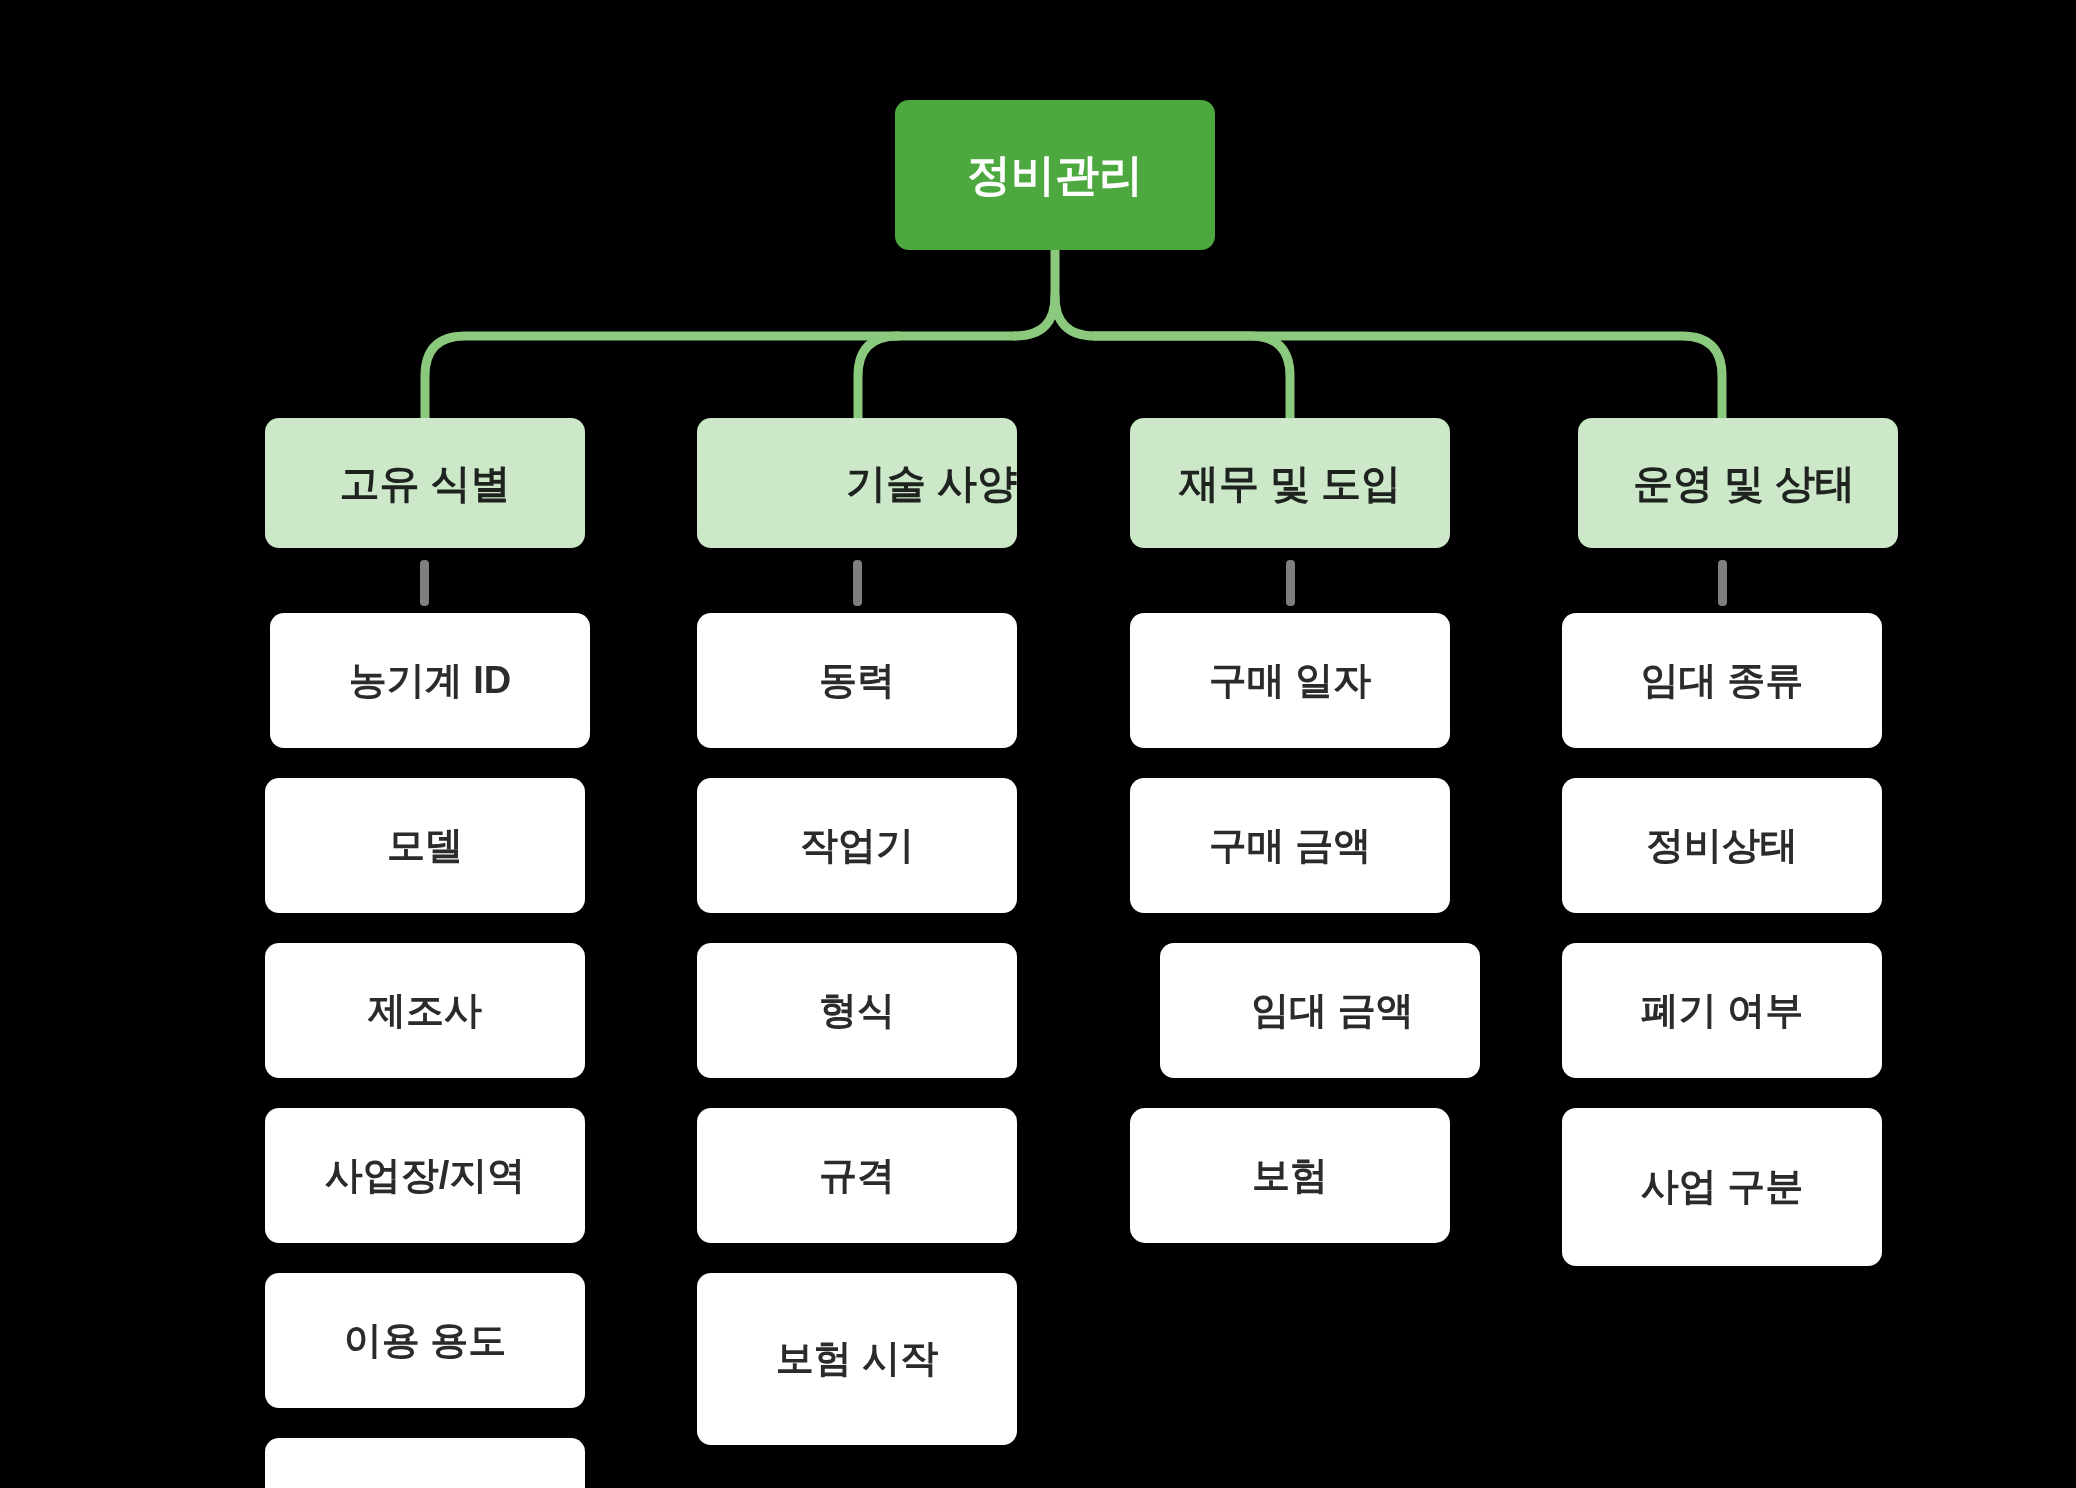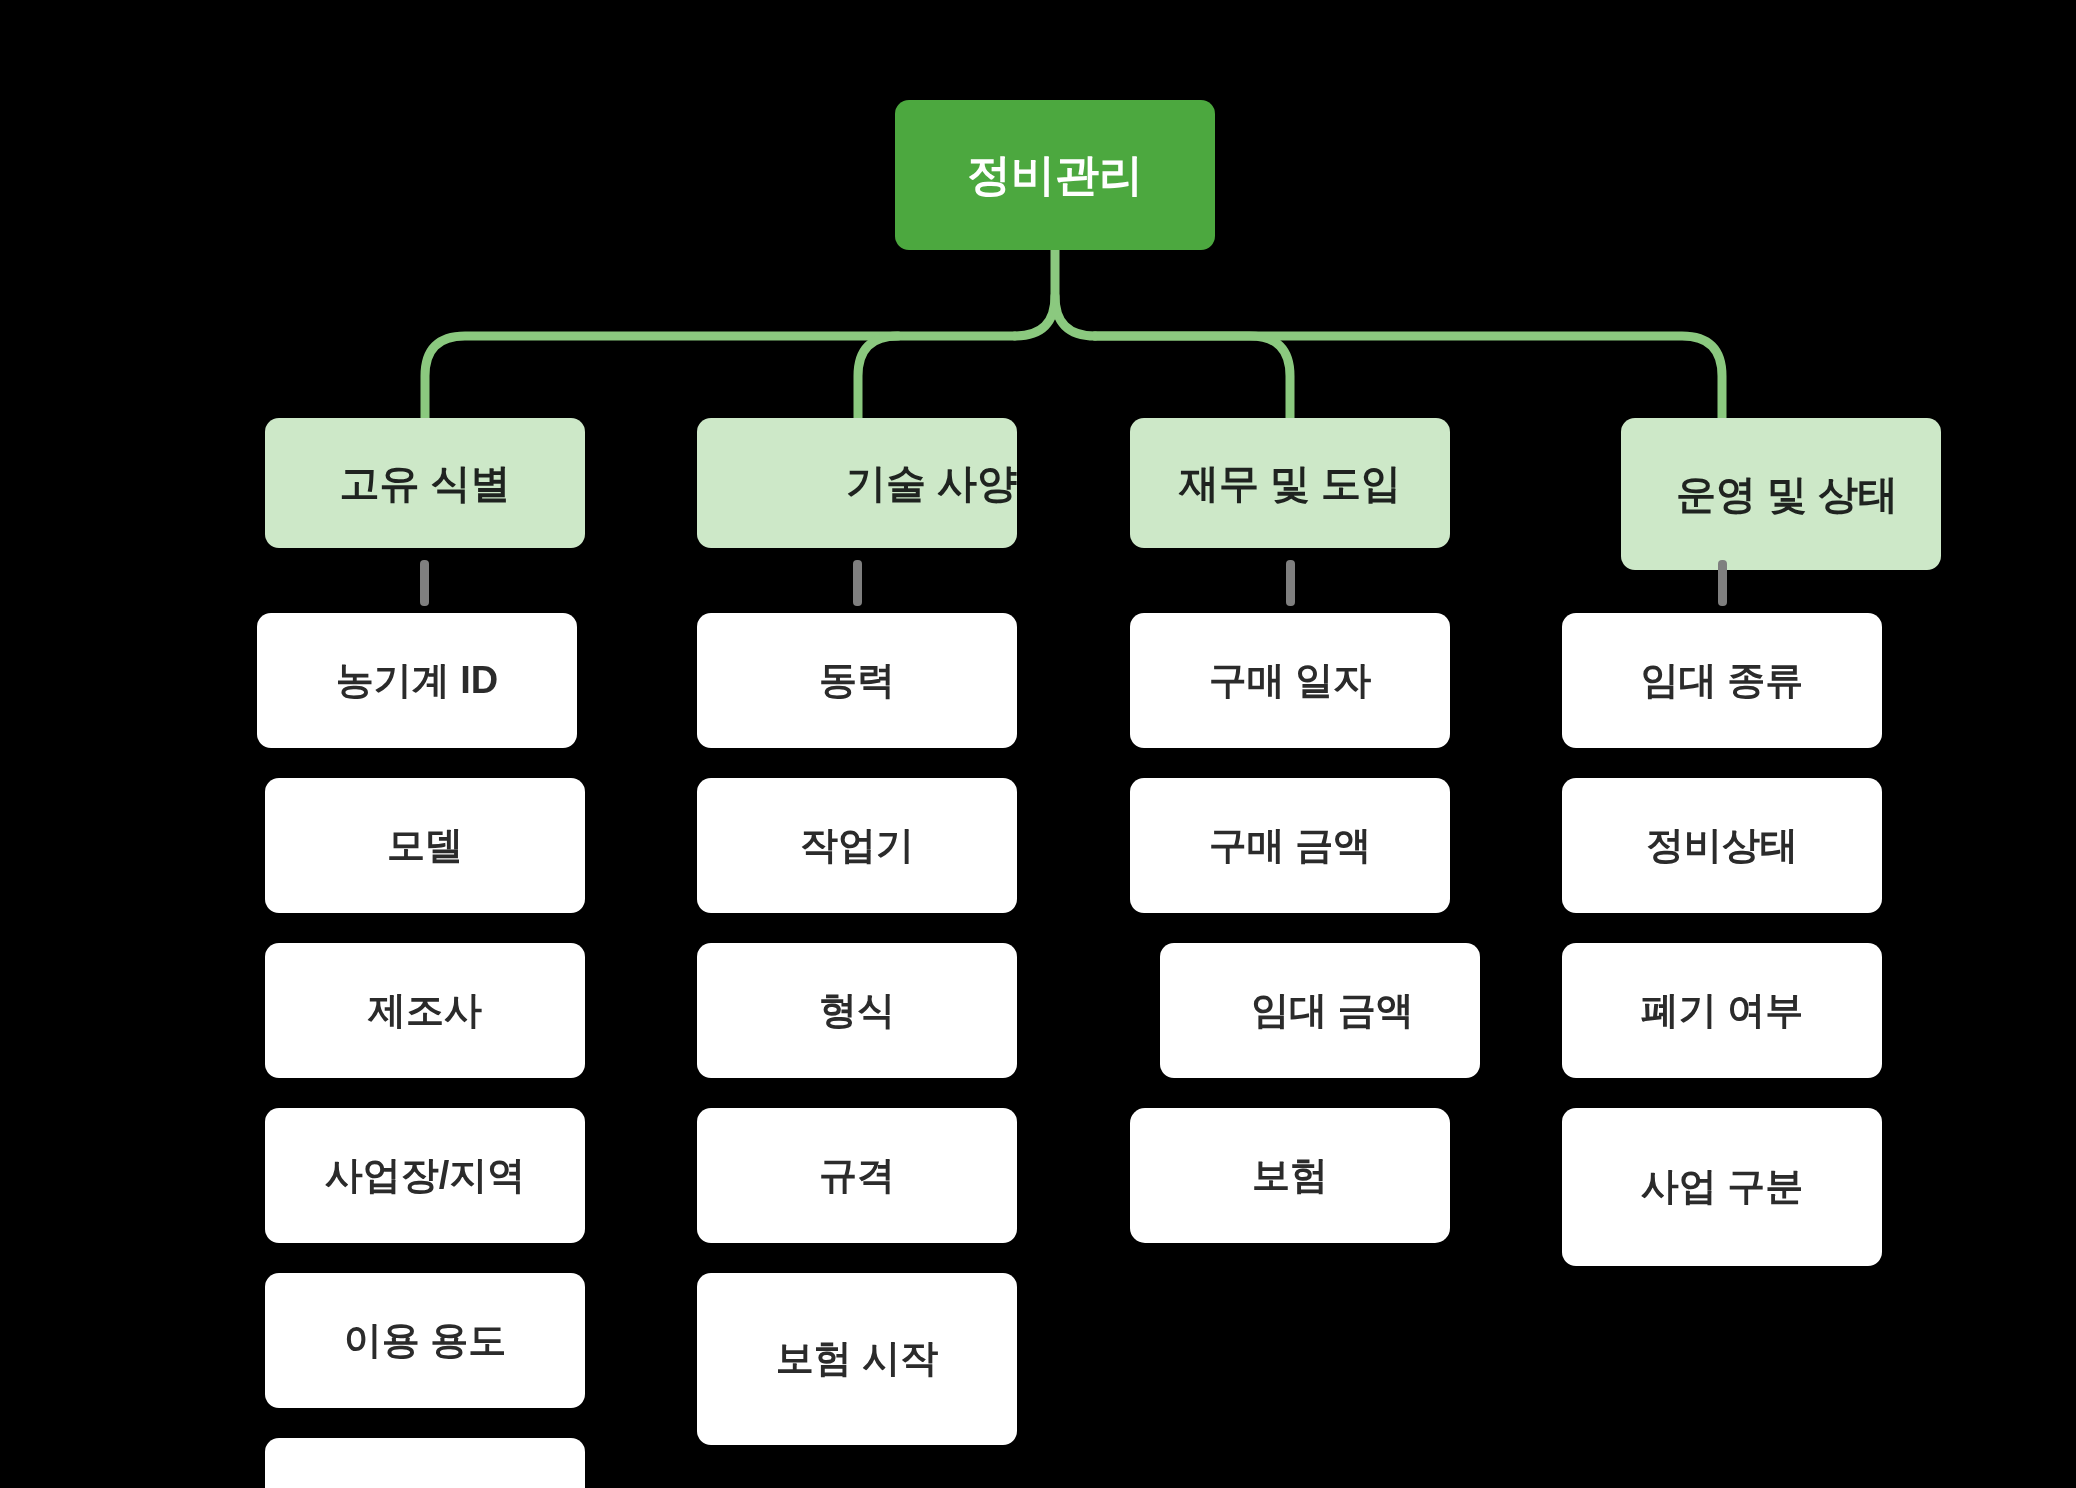--- a/index.html
+++ b/index.html
@@ -85,21 +85,21 @@
 
   <div class="node node-root" style="left:895px; top:100px; width:320px; height:150px;text-align:center;">
     <span>정비관리</span>
   </div>
 
   <div class="node node-category" style="left:265px; top:418px; width:320px; height:130px;">
     <span>고유 식별</span>
   </div>
   <div class="stub" style="left:420px; top:560px; height:46px;"></div>
 
-  <div class="node node-leaf" style="left:257px; top:613px; width:320px; height:135px;">
+  <div class="node node-leaf" style="left:270px; top:613px; width:320px; height:135px;">
     <span>농기계 ID</span>
   </div>
   <div class="node node-leaf" style="left:265px; top:778px; width:320px; height:135px;">
     <span>모델</span>
   </div>
   <div class="node node-leaf" style="left:265px; top:943px; width:320px; height:135px;">
     <span>제조사</span>
   </div>
   <div class="node node-leaf" style="left:265px; top:1108px; width:320px; height:135px;">
     <span>사업장/지역</span>
@@ -143,21 +143,21 @@
   <div class="node node-leaf" style="left:1130px; top:778px; width:320px; height:135px;">
     <span>구매 금액</span>
   </div>
   <div class="node node-leaf" style="left:1160px; top:943px; width:320px; height:135px;padding-left:25px;">
     <span>임대 금액</span>
   </div>
   <div class="node node-leaf" style="left:1130px; top:1108px; width:320px; height:135px;border-radius:15px;">
     <span>보험</span>
   </div>
 
-  <div class="node node-category" style="left:1621px; top:418px; width:320px; height:152px;padding-left:12px;">
+  <div class="node node-category" style="left:1578px; top:418px; width:320px; height:130px;padding-left:12px;">
     <span>운영 및 상태</span>
   </div>
   <div class="stub" style="left:1718px; top:560px; height:46px;"></div>
 
   <div class="node node-leaf" style="left:1562px; top:613px; width:320px; height:135px;">
     <span>임대 종류</span>
   </div>
   <div class="node node-leaf" style="left:1562px; top:943px; width:320px; height:135px;">
     <span>폐기 여부</span>
   </div>

